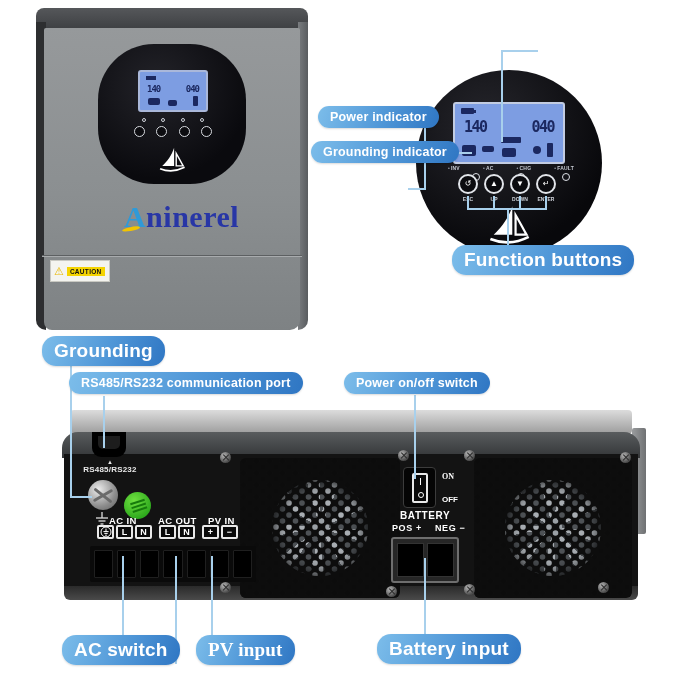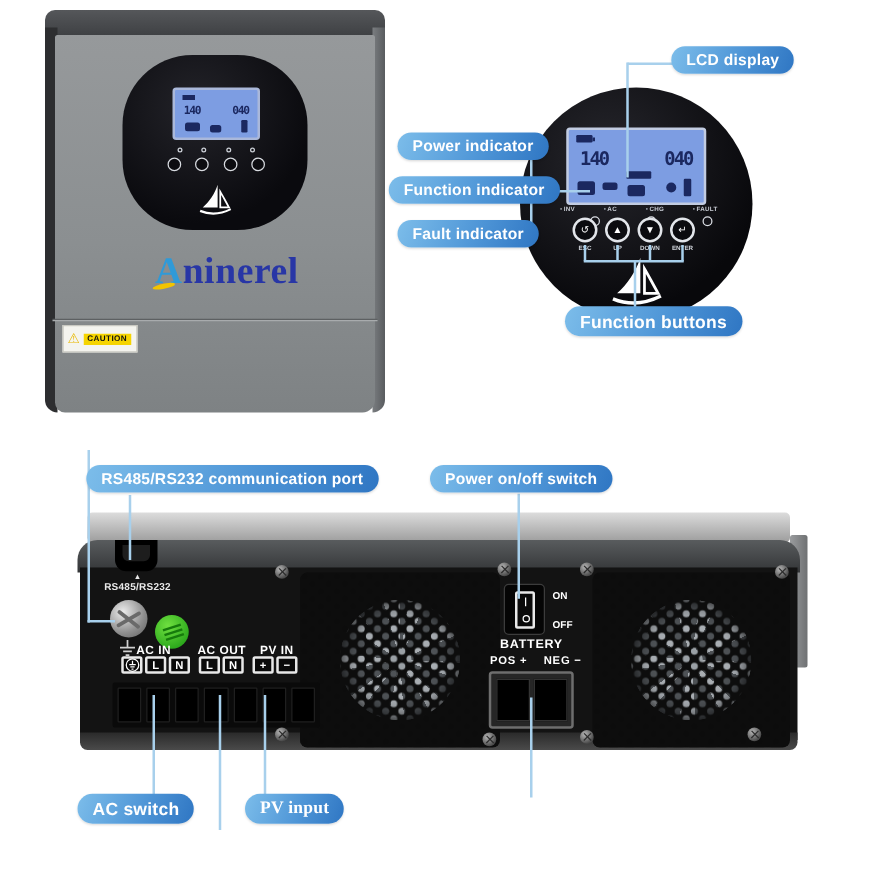--- a/index.html
+++ b/index.html
@@ -5,21 +5,21 @@
   * { margin:0; padding:0; box-sizing:border-box; }
   body { background:#ffffff; font-family:"Liberation Sans", sans-serif; }
   .canvas { position:relative; width:700px; height:700px; background:#fff; overflow:hidden; }
 
   
   .pill { position:absolute; display:inline-block; white-space:nowrap;
           padding:4px 12px; border-radius:14px; color:#fff;
           font-weight:700; font-size:12.5px; letter-spacing:.2px;
           background:linear-gradient(110deg,#7cbdea 0%,#4f96d7 55%,#2f76c3 100%);
           box-shadow:0 1px 2px rgba(0,0,0,.15); z-index:30; }
-  .pill.lg { font-size:14px; }
+  .pill.lg { font-size:19px; }
 
   
   .ll { position:absolute; background:#a8d0ec; z-index:20; }
 
   
   .front-unit { position:absolute; left:36px; top:8px; width:272px; height:324px; }
   .fu-top   { position:absolute; left:0; top:0; width:272px; height:22px; background:linear-gradient(180deg,#55575a,#3d3f42); border-radius:8px 8px 0 0; }
   .fu-left  { position:absolute; left:0; top:14px; width:10px; height:308px; background:#2d2e30; border-radius:0 0 0 12px; }
   .fu-right { position:absolute; right:0; top:14px; width:10px; height:308px; background:linear-gradient(90deg,#7a7d80,#595c5f); border-radius:0 0 12px 0; }
   .fu-face  { position:absolute; left:8px; top:20px; width:256px; height:302px;
@@ -301,21 +301,21 @@
         <rect width="158" height="140" fill="url(#hexR)"></rect>
       </svg>
     </div>
 
     <div class="bu-switch">
       <div class="bu-rocker">
         <span class="bar"></span>
         <span class="dot"></span>
       </div>
     </div>
-    <span class="bu-sw-lab" style="left:380px;top:62px;">ON</span>
+    <span class="bu-sw-lab" style="left:380px;top:62px;font-family:Liberation Serif, serif;">ON</span>
     <span class="bu-sw-lab" style="left:380px;top:85px;">OFF</span>
 
     <span class="bu-batlab" style="left:338px;top:100px;font-size:10px;">BATTERY</span>
     <span class="bu-batlab" style="left:330px;top:113px;font-size:9px;">POS +</span>
     <span class="bu-batlab" style="left:373px;top:113px;font-size:9px;">NEG −</span>
     <div class="bu-batframe">
       <div class="bu-bathole" style="left:4px;"></div>
       <div class="bu-bathole" style="left:34px;"></div>
     </div>
 
@@ -348,23 +348,23 @@
   <div class="ll" style="left:70px;top:360px;width:2px;height:138px;"></div>
   <div class="ll" style="left:70px;top:496px;width:22px;height:2px;"></div>
   <div class="ll" style="left:103px;top:396px;width:2px;height:52px;"></div>
   <div class="ll" style="left:414px;top:395px;width:2px;height:84px;"></div>
 
   <div class="ll" style="left:122px;top:556px;width:2px;height:82px;"></div>
   <div class="ll" style="left:175px;top:556px;width:2px;height:108px;"></div>
   <div class="ll" style="left:211px;top:556px;width:2px;height:82px;"></div>
   <div class="ll" style="left:424px;top:558px;width:2px;height:80px;"></div>
 
-  <div class="pill" style="left:537px;top:37px;">LCD display</div>
   <div class="pill" style="left:318px;top:106px;">Power indicator</div>
-  <div class="pill" style="left:311px;top:141px;">Function indicator</div>
-  <div class="pill" style="left:318px;top:176px;">Fault indicator</div>
+  <div class="pill" style="left:311px;top:141px;">Grounding indicator</div>
   <div class="pill lg" style="left:452px;top:245px;">Function buttons</div>
+  <div class="pill lg" style="left:42px;top:336px;">Grounding</div>
   <div class="pill" style="left:69px;top:372px;">RS485/RS232 communication port</div>
   <div class="pill" style="left:344px;top:372px;">Power on/off switch</div>
   <div class="pill lg" style="left:62px;top:635px;">AC switch</div>
   <div class="pill lg" style="left:196px;top:635px;font-family:Liberation Serif, serif;">PV input</div>
+  <div class="pill lg" style="left:377px;top:634px;">Battery input</div>
 
 </div>
 
 </body></html>

